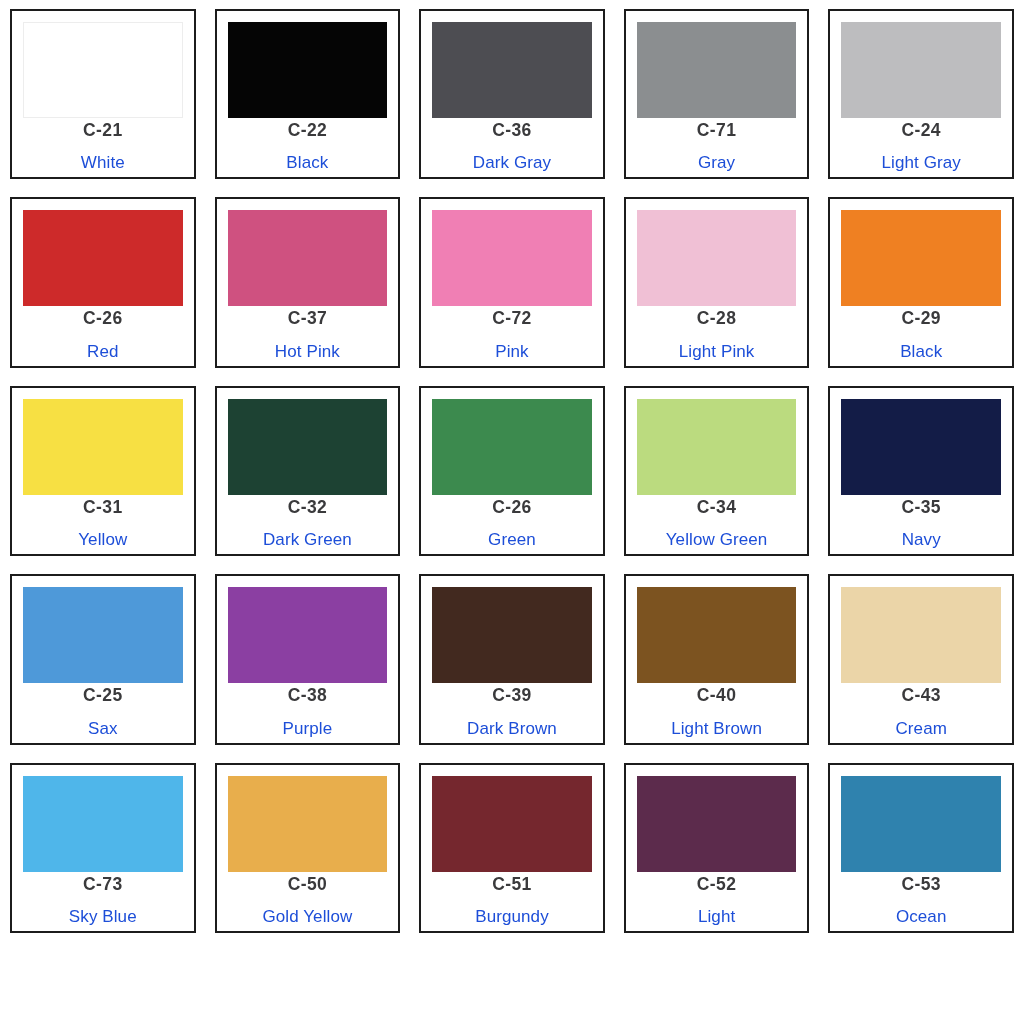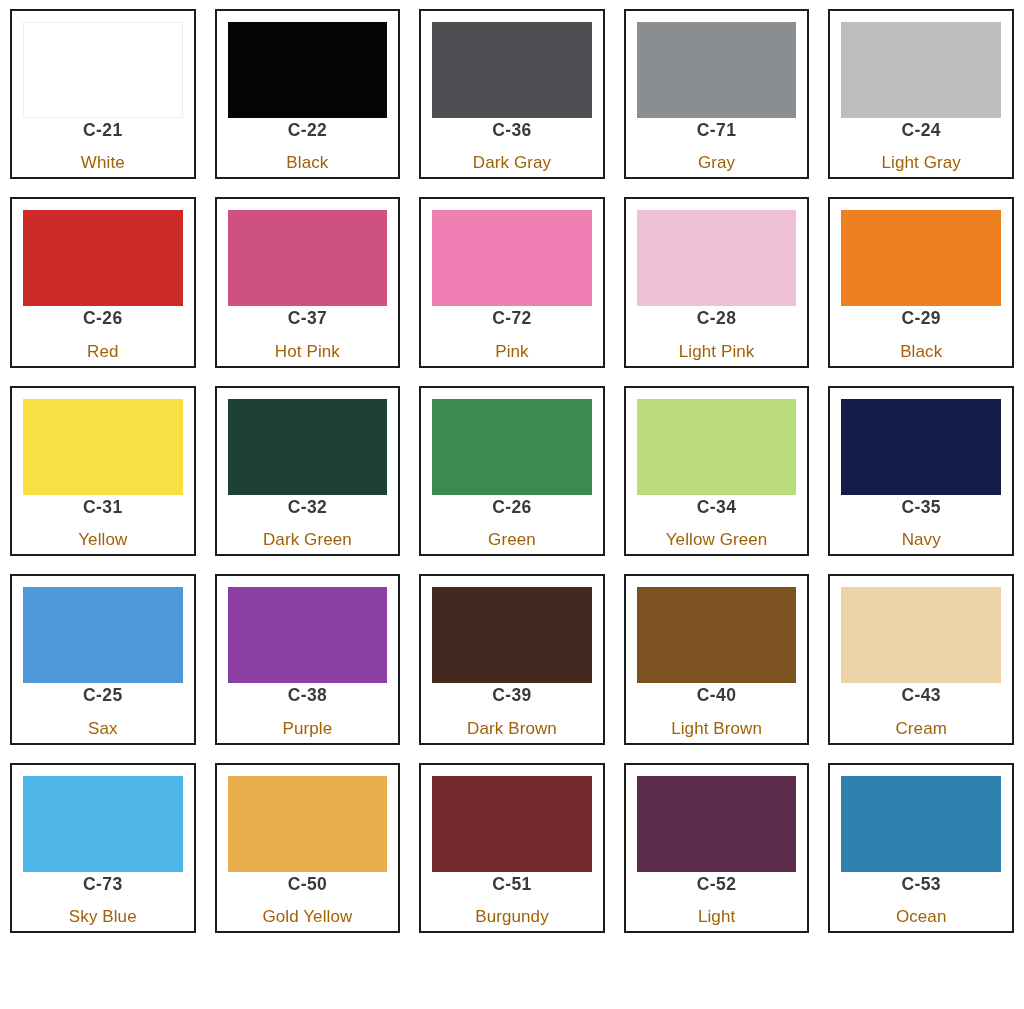--- a/index.html
+++ b/index.html
@@ -67,21 +67,21 @@
     color: #3a3a3c;
     line-height: 1;
     margin-bottom: 15px;
     white-space: nowrap;
   }
 
   .swatch-name {
     font-size: 17px;
     font-weight: 400;
     letter-spacing: 0.1px;
-    color: #a16207;
+    color: #1d4ed8;
     line-height: 1;
     white-space: nowrap;
   }
 </style>
 </head>
 <body>
 
 <div id="swatch-grid">
     <div class="swatch-card">
       <div class="swatch-chip outlined" style="background-color: rgb(255, 255, 255); --chip: #ffffff;"></div>

